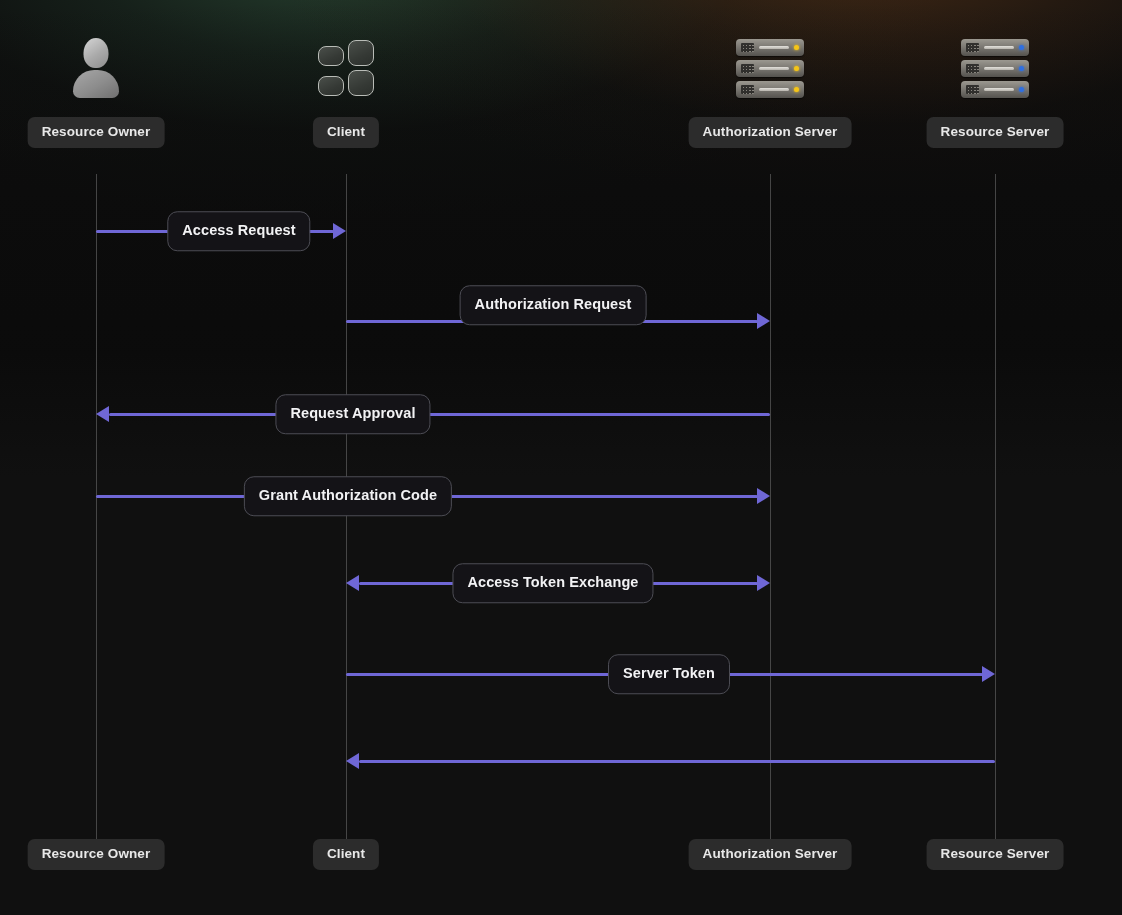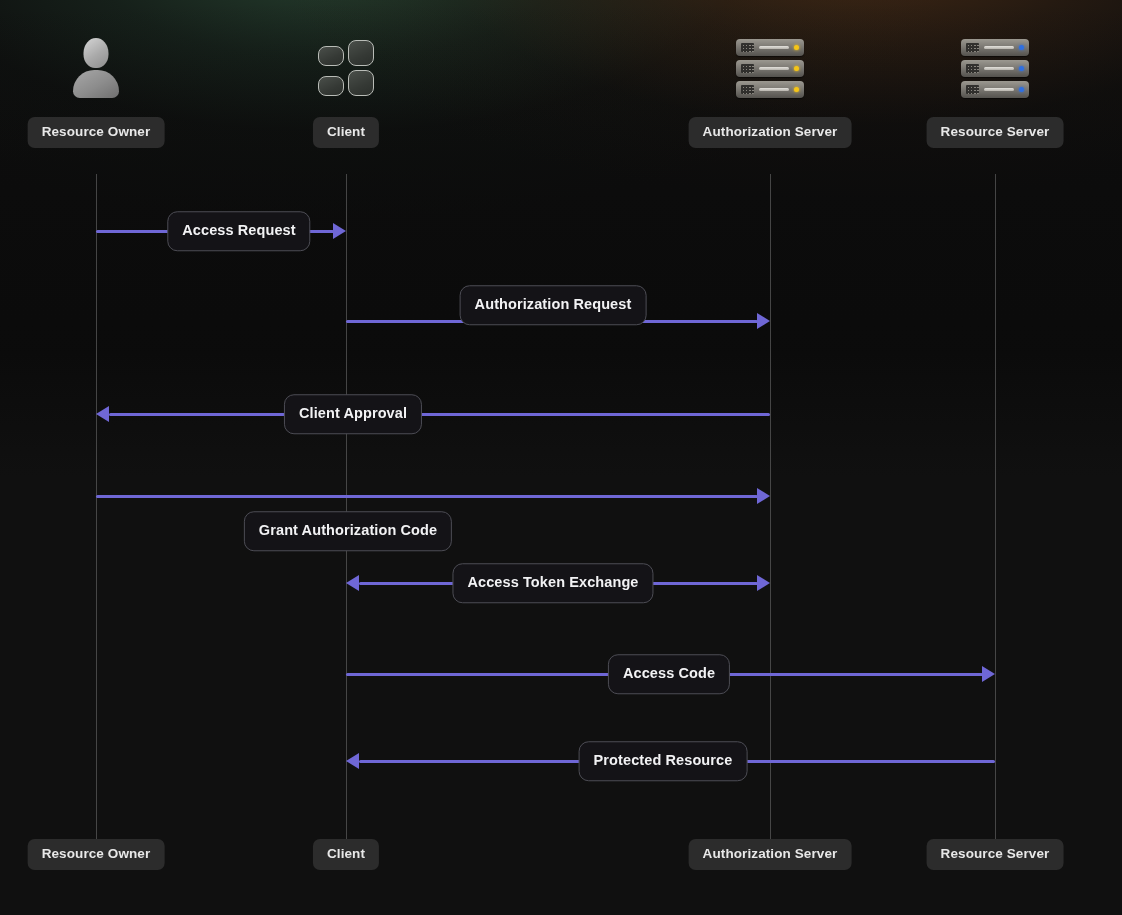--- a/index.html
+++ b/index.html
@@ -277,47 +277,44 @@
 
   <div class="msg-line" style="left:346px; top:319.5px; width:412px;"></div>
   <div class="arrowhead right" style="left:757px; top:313px;"></div>
   <div class="msg-label" style="left:553px; top:305px;">
     <span>Authorization Request</span>
   </div>
 
   <div class="msg-line" style="left:109px; top:412.5px; width:661px;"></div>
   <div class="arrowhead left" style="left:96px; top:406px;"></div>
   <div class="msg-label" style="left:353px; top:414px;">
-    <span>Client Approval</span>
+    <span>Request Approval</span>
   </div>
 
   <div class="msg-line" style="left:96px; top:494.5px; width:662px;"></div>
   <div class="arrowhead right" style="left:757px; top:488px;"></div>
-  <div class="msg-label" style="left:348px; top:496px;margin-top:35px;">
+  <div class="msg-label" style="left:348px; top:496px;">
     <span>Grant Authorization Code</span>
   </div>
 
   <div class="msg-line" style="left:359px; top:581.5px; width:399px;"></div>
   <div class="arrowhead left" style="left:346px; top:575px;"></div>
   <div class="arrowhead right" style="left:757px; top:575px;"></div>
   <div class="msg-label" style="left:553px; top:583px;">
     <span>Access Token Exchange</span>
   </div>
 
   <div class="msg-line" style="left:346px; top:672.5px; width:637px;"></div>
   <div class="arrowhead right" style="left:982px; top:666px;"></div>
   <div class="msg-label" style="left:669px; top:674px;">
-    <span>Access Code</span>
+    <span>Server Token</span>
   </div>
 
   <div class="msg-line" style="left:359px; top:759.5px; width:636px;"></div>
   <div class="arrowhead left" style="left:346px; top:753px;"></div>
-  <div class="msg-label" style="left:663px; top:761px;">
-    <span>Protected Resource</span>
-  </div>
 
   <div class="pill" style="left:96px; top:839px;">
     <span>Resource Owner</span>
   </div>
   <div class="pill" style="left:346px; top:839px;">
     <span>Client</span>
   </div>
   <div class="pill" style="left:770px; top:839px;">
     <span>Authorization Server</span>
   </div>

